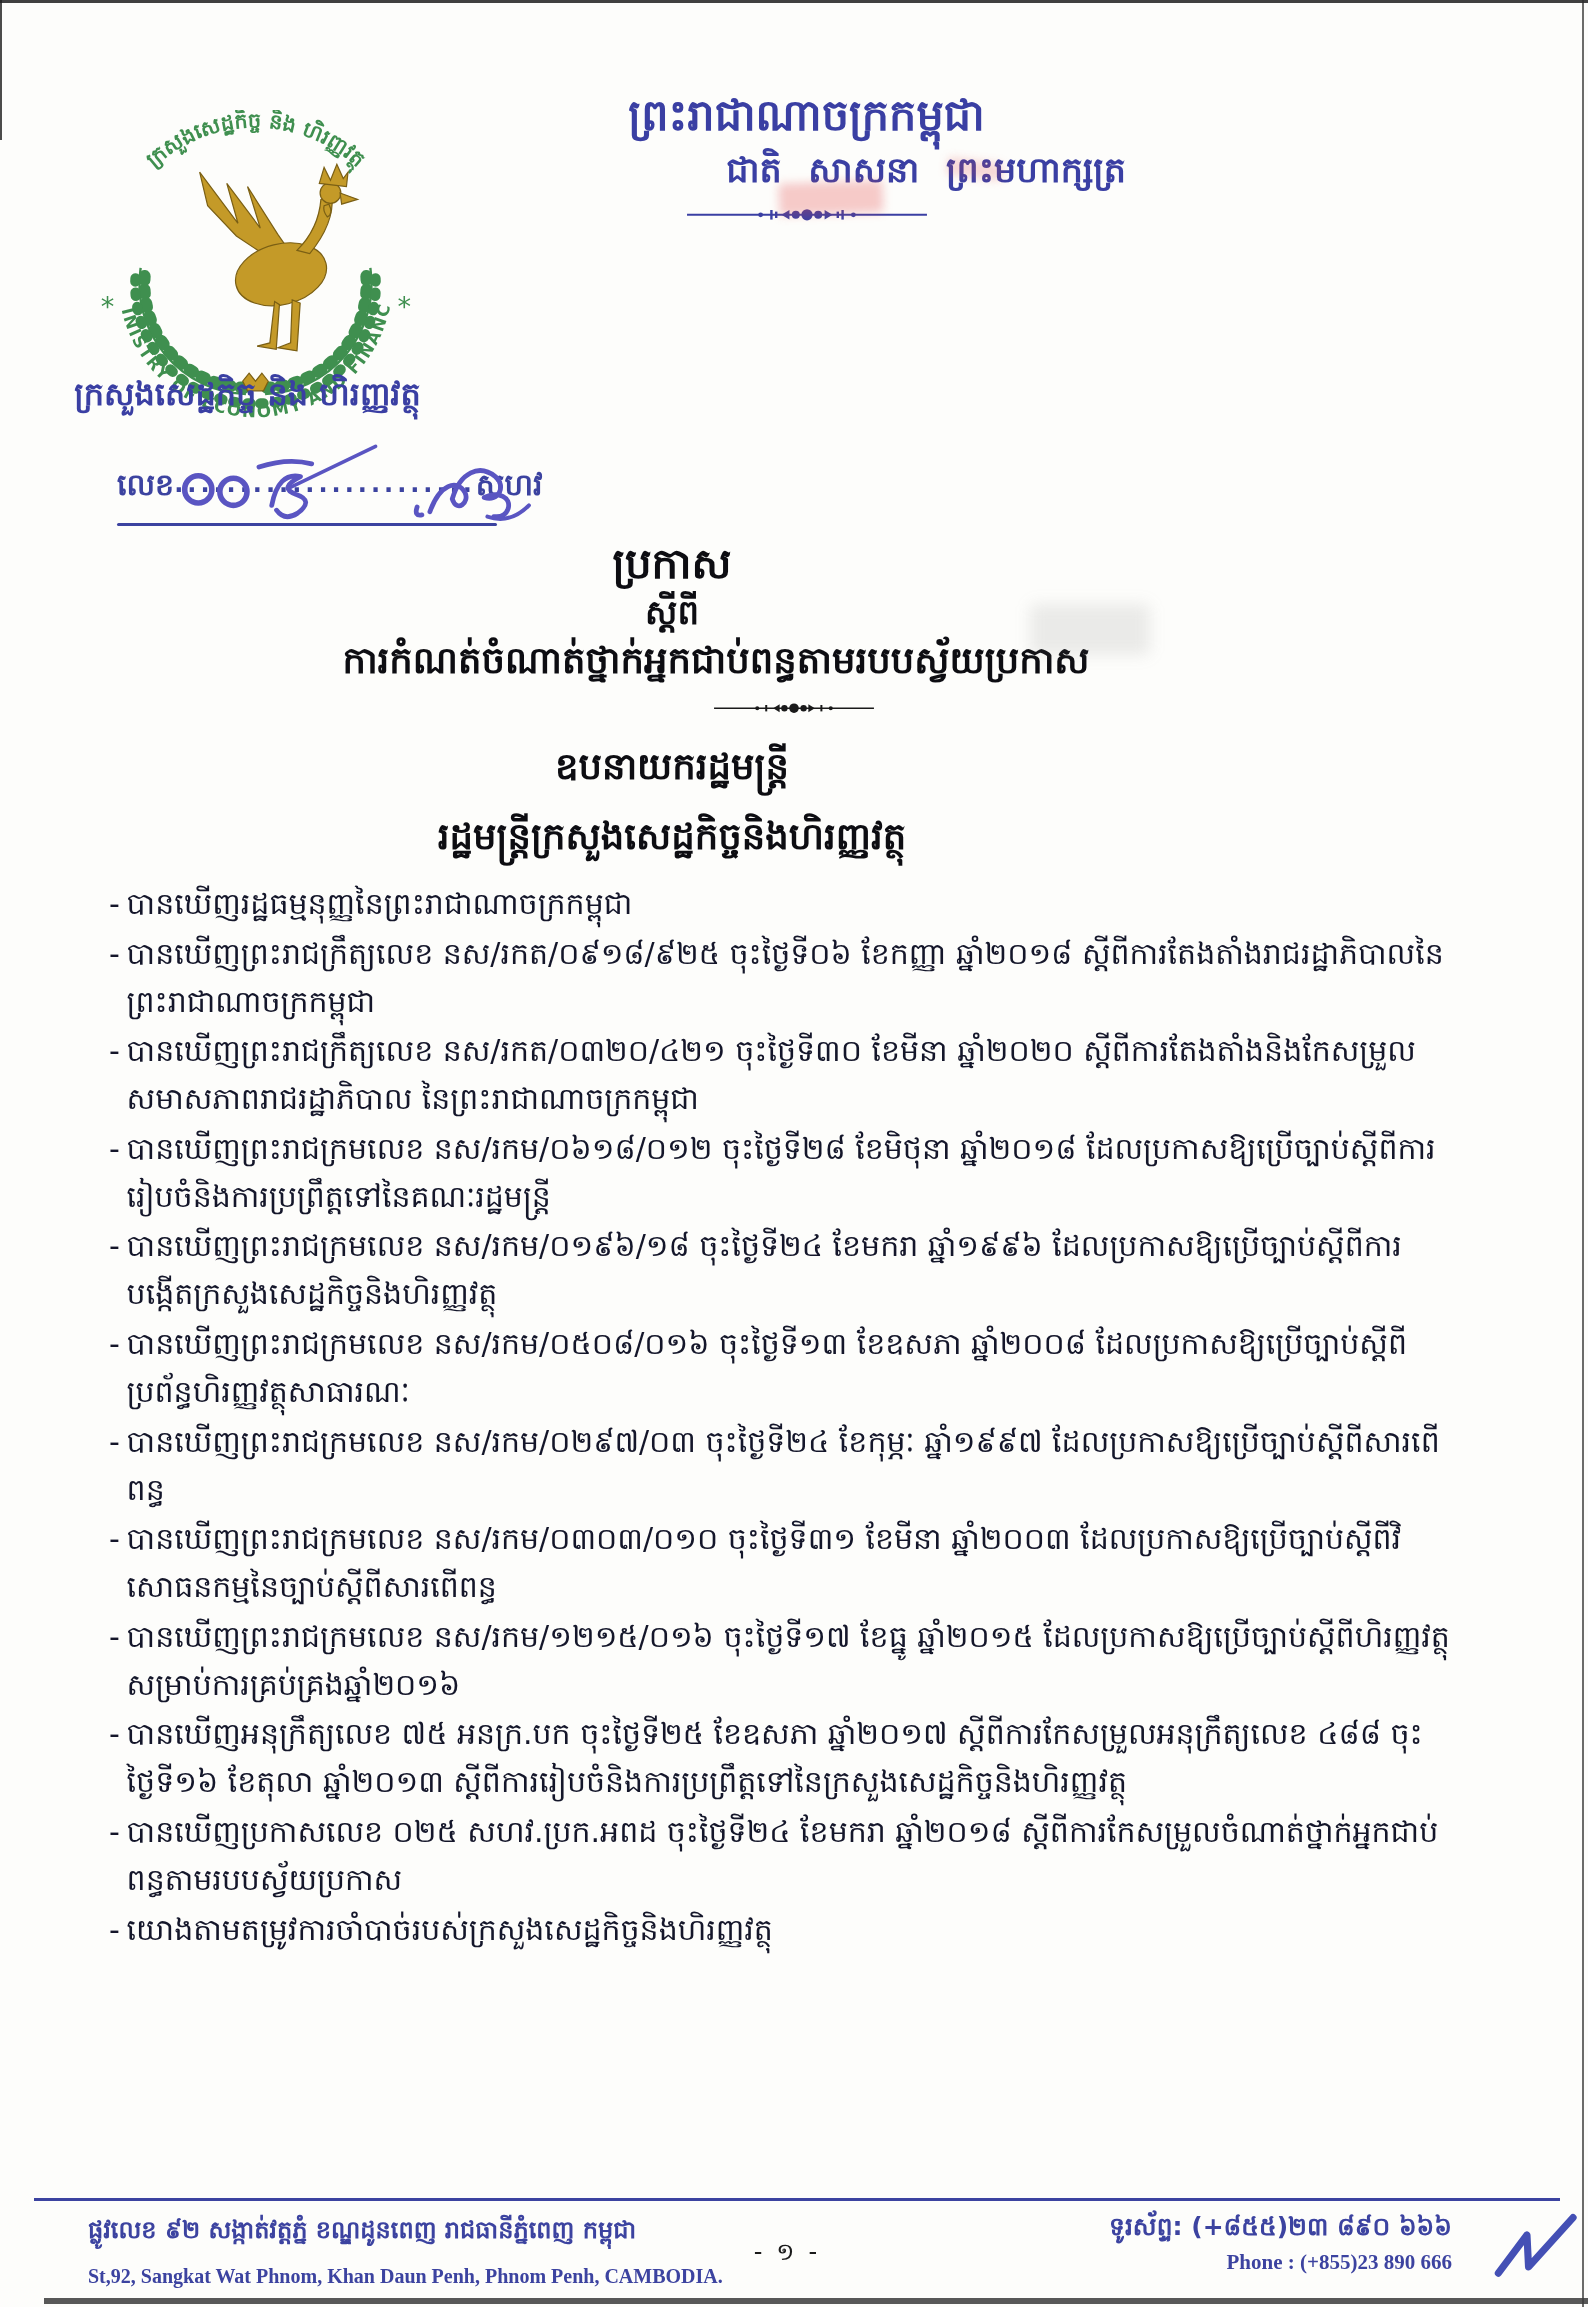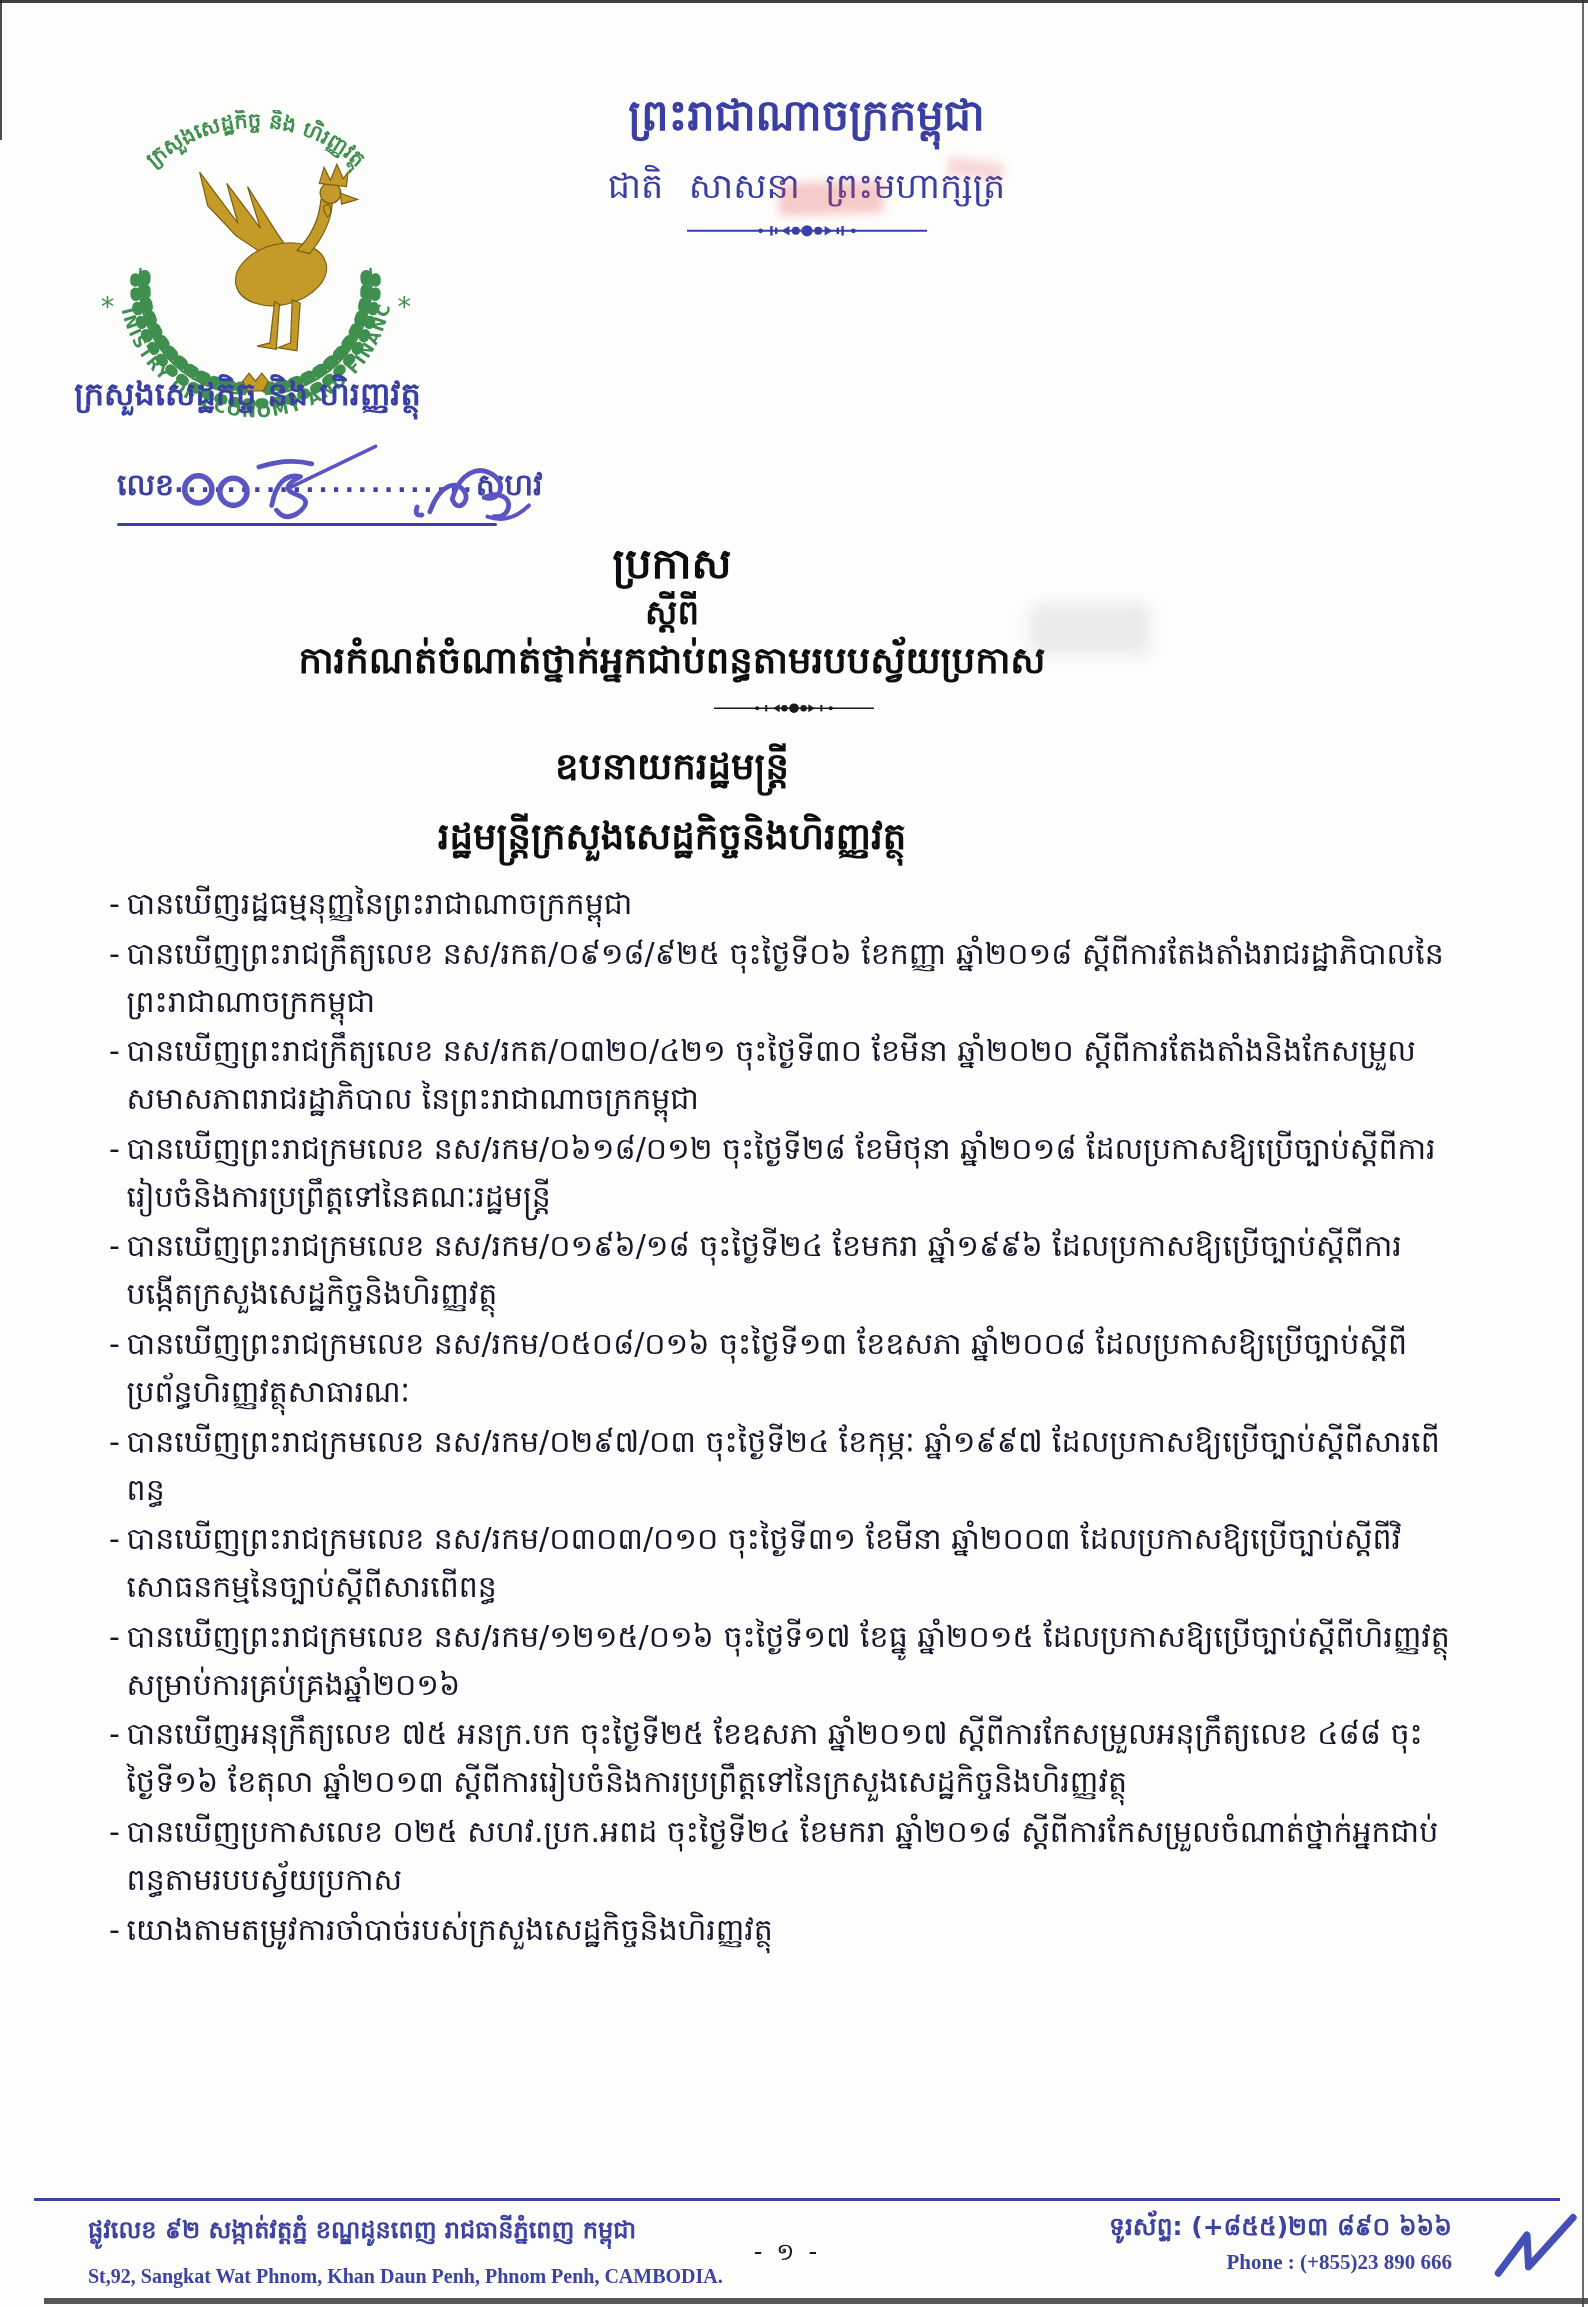--- a/index.html
+++ b/index.html
@@ -10,42 +10,42 @@
   }
   
   .edge-top{position:absolute;left:0;top:0;width:100%;height:3.2px;background:#1f1f1f;opacity:.85;}
   .edge-left{position:absolute;left:0;top:0;width:2.4px;height:140px;background:#1f1f1f;opacity:.8;}
   .edge-right{position:absolute;left:1582px;top:0;width:2.4px;height:2307px;background:#2c2c2c;opacity:.7;}
   .edge-bottom{position:absolute;left:44px;top:2298px;right:0;height:6.4px;background:#3b3b3b;opacity:.85;}
 
   
   .kingdom-block{position:absolute;left:487px;top:89px;width:639px;text-align:center;color:#3a3fa3;}
   .kingdom-line1{font-size:43px;font-weight:bold;line-height:53px;white-space:nowrap;}
-  .kingdom-line2{font-size:35px;font-weight:normal;line-height:45px;margin-top:22px;white-space:nowrap;word-spacing:14.4px;}
+  .kingdom-line2{font-size:35px;font-weight:bold;line-height:45px;margin-top:6px;white-space:nowrap;word-spacing:14.4px;text-align:right;}
   .hdr-ornament{margin:12.8px auto 0 auto;display:block;}
 
   
   .emblem{position:absolute;left:80px;top:110px;width:351px;height:343px;}
   .ministry-name{position:absolute;left:48px;top:374px;width:399px;text-align:center;
     color:#3a3fa3;font-size:32px;font-weight:bold;white-space:nowrap;}
 
   
   .ref-row{position:absolute;left:117px;top:466px;width:607px;height:56px;
     color:#3c43a0;font-size:30px;font-weight:bold;white-space:nowrap;}
   .ref-label{display:inline-block;}
   .ref-dots{display:inline-block;font-size:24px;letter-spacing:4px;vertical-align:3.2px;}
   .ref-suffix{display:inline-block;}
   .ref-underline{position:absolute;left:117px;top:523px;width:380px;height:3.2px;background:#3c43a0;border-radius:1.6px;}
   .handwriting{position:absolute;left:112px;top:427px;width:623px;height:120px;pointer-events:none;}
 
   
   .t-center{position:absolute;left:0;width:1344px;text-align:center;color:#0d0d12;white-space:nowrap;}
   .t-prakas{top:537px;font-size:42px;font-weight:bold;}
   .t-stipi{top:591px;font-size:34px;font-weight:bold;}
-  .t-subject{top:637px;font-size:37px;font-weight:bold;}
+  .t-subject{top:637px;font-size:37px;font-weight:bold;margin-left:44px;}
   .mini-ornament{position:absolute;left:714px;top:701px;}
   .t-auth1{top:743px;font-size:37px;font-weight:bold;}
   .t-auth2{top:813px;font-size:37px;font-weight:bold;}
 
   
   .citations{position:absolute;left:109px;top:880px;width:1358px;height:1266px;overflow:hidden;
     color:#14162a;font-size:30px;line-height:48px;}
   .citations ul{list-style:none;margin:0;padding:0;}
   .citations li{position:relative;padding-left:17.6px;margin:0 0 1.6px 0;word-break:break-word;}
   .citations li::before{content:"-";position:absolute;left:0;top:0;}

